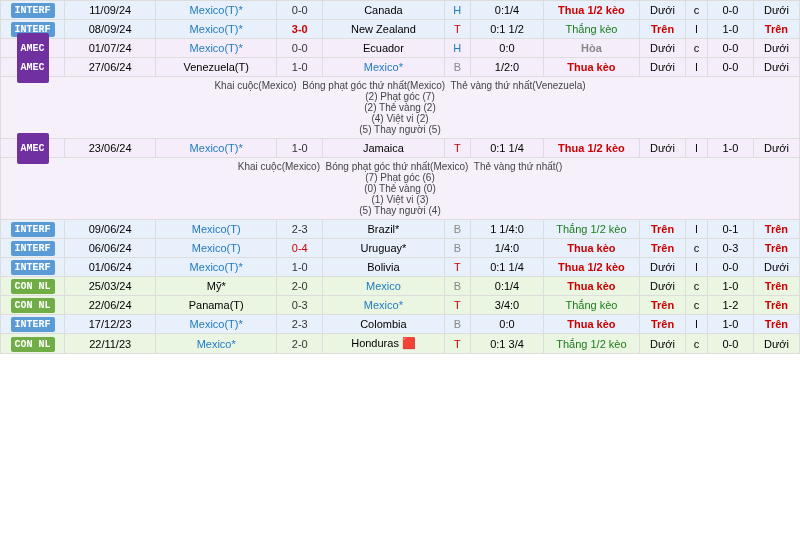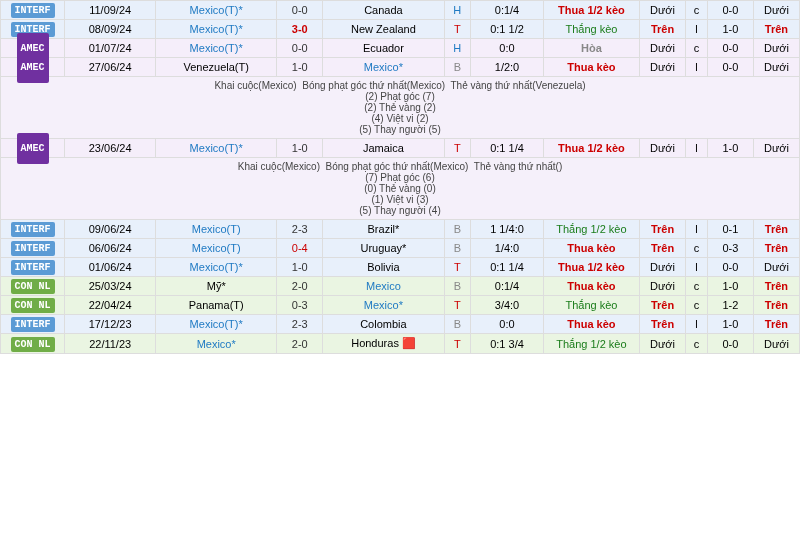--- a/index.html
+++ b/index.html
@@ -199,21 +199,21 @@
     <td class="col-type"><span class="type-b">B</span></td>
     <td class="col-ratio">0:1/4</td>
     <td class="col-result"><span class="result-thua">Thua kèo</span></td>
     <td class="col-ou"><span class="under">Dưới</span></td>
     <td class="col-i">c</td>
     <td class="col-sc2">1-0</td>
     <td class="col-sc3"><span class="tren">Trên</span></td>
   </tr>
       <tr class="row-main" style="background: rgb(234, 245, 226);">
     <td class="col-tag"><span class="tag-connl">CON NL</span></td>
-    <td class="col-date">22/04/24</td>
+    <td class="col-date">22/06/24</td>
     <td class="col-home"><span class="team-home">Panama(T)</span></td>
     <td class="col-score"><span class="score">0-3</span></td>
     <td class="col-away"><span class="team-highlight">Mexico*</span></td>
     <td class="col-type"><span class="type-t">T</span></td>
     <td class="col-ratio">3/4:0</td>
     <td class="col-result"><span class="result-thang">Thắng kèo</span></td>
     <td class="col-ou"><span class="tren">Trên</span></td>
     <td class="col-i">c</td>
     <td class="col-sc2">1-2</td>
     <td class="col-sc3"><span class="tren">Trên</span></td>

